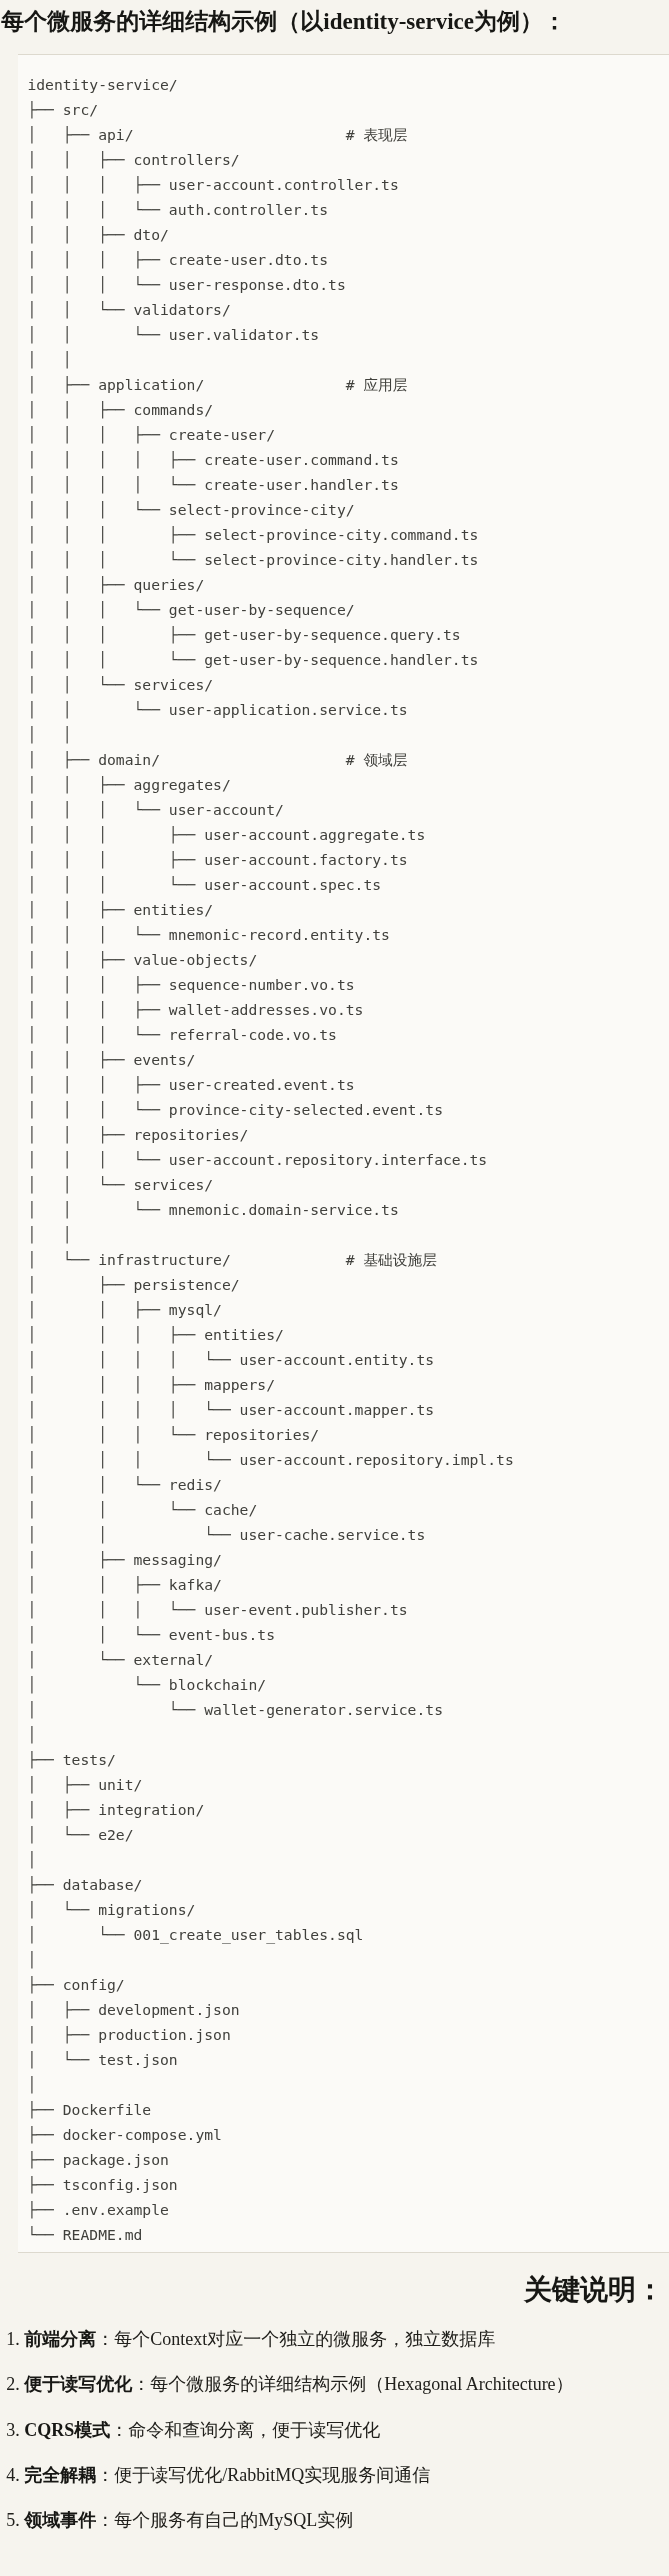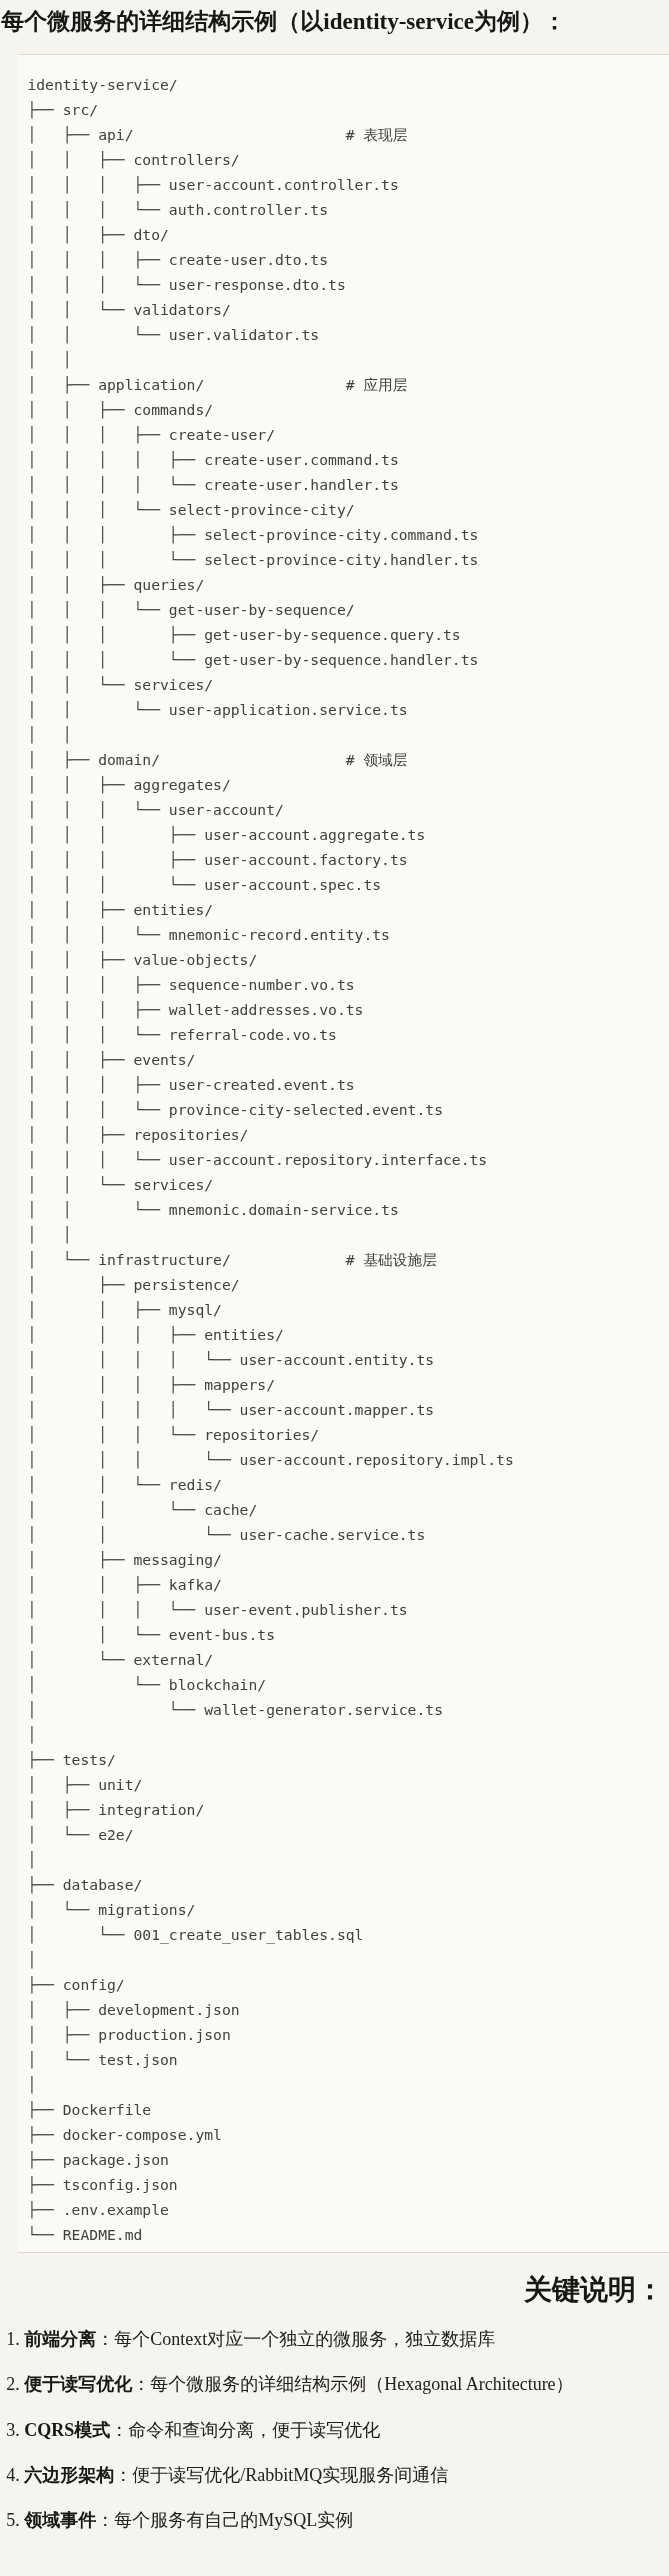--- a/index.html
+++ b/index.html
@@ -166,21 +166,21 @@
       <div class="note-item">
         <span class="num">1.</span><span class="term">前端分离</span><span class="sep">：</span><span class="desc">每个Context对应一个独立的微服务，独立数据库</span>
       </div>
       <div class="note-item">
         <span class="num">2.</span><span class="term">便于读写优化</span><span class="sep">：</span><span class="desc">每个微服务的详细结构示例（Hexagonal Architecture）</span>
       </div>
       <div class="note-item">
         <span class="num">3.</span><span class="term">CQRS模式</span><span class="sep">：</span><span class="desc">命令和查询分离，便于读写优化</span>
       </div>
       <div class="note-item">
-        <span class="num">4.</span><span class="term">六边形架构</span><span class="sep">：</span><span class="desc">便于读写优化/RabbitMQ实现服务间通信</span>
+        <span class="num">4.</span><span class="term">完全解耦</span><span class="sep">：</span><span class="desc">便于读写优化/RabbitMQ实现服务间通信</span>
       </div>
       <div class="note-item">
         <span class="num">5.</span><span class="term">领域事件</span><span class="sep">：</span><span class="desc">每个服务有自己的MySQL实例</span>
       </div>
     </div>
 
   </section>
 
 </main>
 

